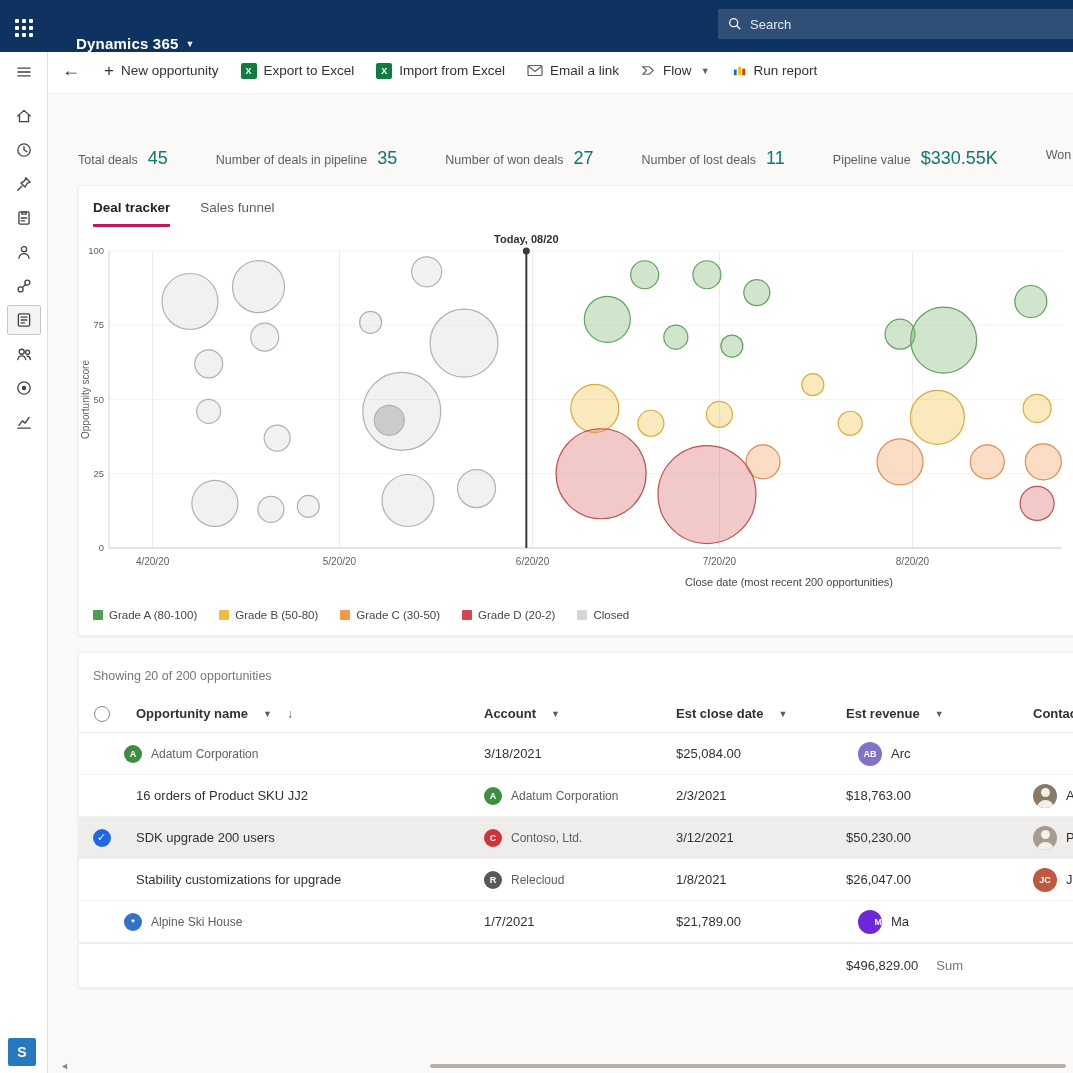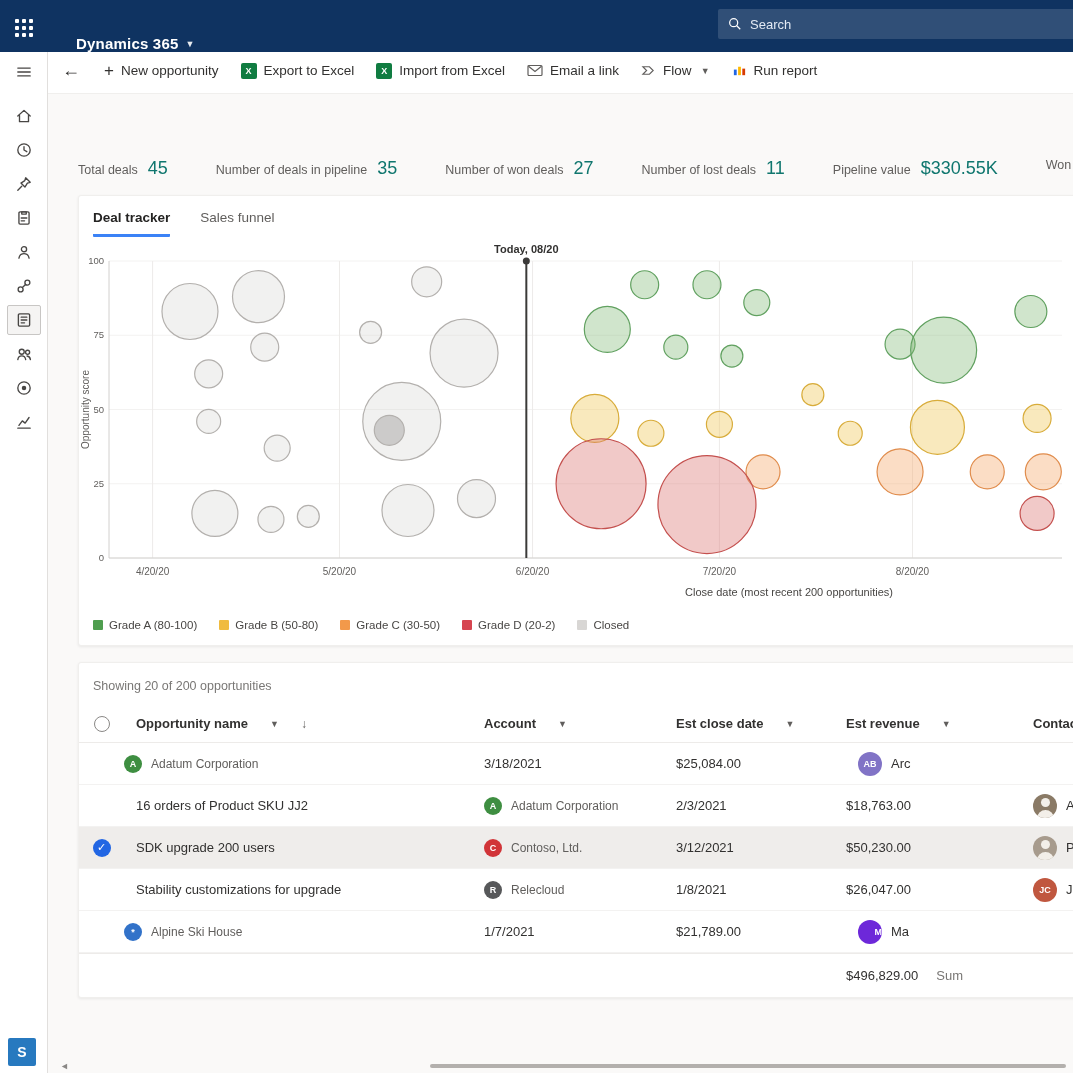--- a/index.html
+++ b/index.html
@@ -38,33 +38,33 @@
   .plus{font-size:17px;color:#323130}
   .xl-icon{width:16px;height:16px;background:#107c41;border-radius:2px;color:#fff;font-size:9px;font-weight:bold;
     display:flex;align-items:center;justify-content:center}
   .cmd-item svg{stroke:#605e5c;fill:none;stroke-width:1.2}
   .chev-sm{font-size:9px;color:#605e5c;margin-left:2px}
 
   .content{padding:24px 0 0 30px}
   .page-title{font-size:20px;font-weight:bold;color:#252423}
 
   
-  .kpis{display:flex;gap:48px;margin-top:40px;white-space:nowrap}
+  .kpis{display:flex;gap:48px;margin-top:30px;white-space:nowrap}
   .kpi{display:flex;align-items:baseline;gap:10px}
   .kpi .lbl{font-size:12.5px;color:#605e5c}
   .kpi .val{font-size:18px;font-weight:normal;color:#0f766e}
 
   
   .card{background:#fff;border:1px solid #f0efed;border-radius:3px;box-shadow:0 1px 3px rgba(0,0,0,.07);
     width:1010px;margin-top:16px}
 
   
   .tabs{display:flex;gap:30px;padding:14px 0 0 14px}
   .tab{font-size:13.5px;color:#605e5c;padding-bottom:9px;cursor:pointer}
-  .tab.active{color:#252423;font-weight:bold;border-bottom:3px solid #3b82f6;border-radius:1px}
+  .tab.active{color:#252423;font-weight:bold;border-bottom:3px solid #be185d;border-radius:1px}
 
   
   .chart-wrap{margin-top:8px}
   .xtick{font-size:10px;fill:#605e5c;text-anchor:middle}
   .ytick{font-size:9.5px;fill:#605e5c;text-anchor:end}
   .today-label{font-size:11px;font-weight:bold;fill:#323130;text-anchor:middle}
   .xlabel{font-size:11px;fill:#484644;text-anchor:middle}
   .ylabel{font-size:10px;fill:#605e5c;text-anchor:middle}
   .grid-h{stroke:#f3f2f1;stroke-width:1}
   .grid-v{stroke:#edebe9;stroke-width:1}
@@ -73,21 +73,21 @@
   .today-dot{fill:#3b3a39}
 
   .legend{display:flex;gap:22px;margin:10px 0 14px 14px;align-items:center}
   .legend-item{display:flex;align-items:center;gap:6px;font-size:11.5px;color:#484644}
   .swatch{width:10px;height:10px;border-radius:1px;display:inline-block}
 
   
   .summary{font-size:12.5px;color:#797775;padding:16px 0 12px 14px}
   .tgrid{display:grid;grid-template-columns:45px 360px 192px 170px 175px 1fr;align-items:center}
   .thead{height:38px;border-bottom:1px solid #edebe9;font-size:13px;font-weight:bold;color:#323130}
-  .thead .hcell{display:flex;align-items:center;gap:22px;cursor:pointer}
+  .thead .hcell{display:flex;align-items:center;gap:15px;cursor:pointer}
   .thead .chev{font-size:9px;color:#605e5c;font-weight:normal}
   .thead .sort{font-size:12px;color:#605e5c;font-weight:normal}
   .pad{padding-left:12px}
   .hdr-check{width:16px;height:16px;border:1px solid #8a8886;border-radius:50%;margin:0 auto;cursor:pointer}
   .trow{height:42px;border-bottom:1px solid #f3f2f1;font-size:13px;cursor:pointer}
   .trow.selected{background:#efedeb}
   .rowcheck{width:18px;height:18px;border-radius:50%;background:#2266e3;color:#fff;font-size:11px;
     display:flex;align-items:center;justify-content:center;margin:0 auto}
   .cell.acct,.cell.contact{display:flex;align-items:center;gap:9px}
   .acct-icon{width:18px;height:18px;border-radius:50%;color:#fff;font-size:9px;font-weight:bold;

